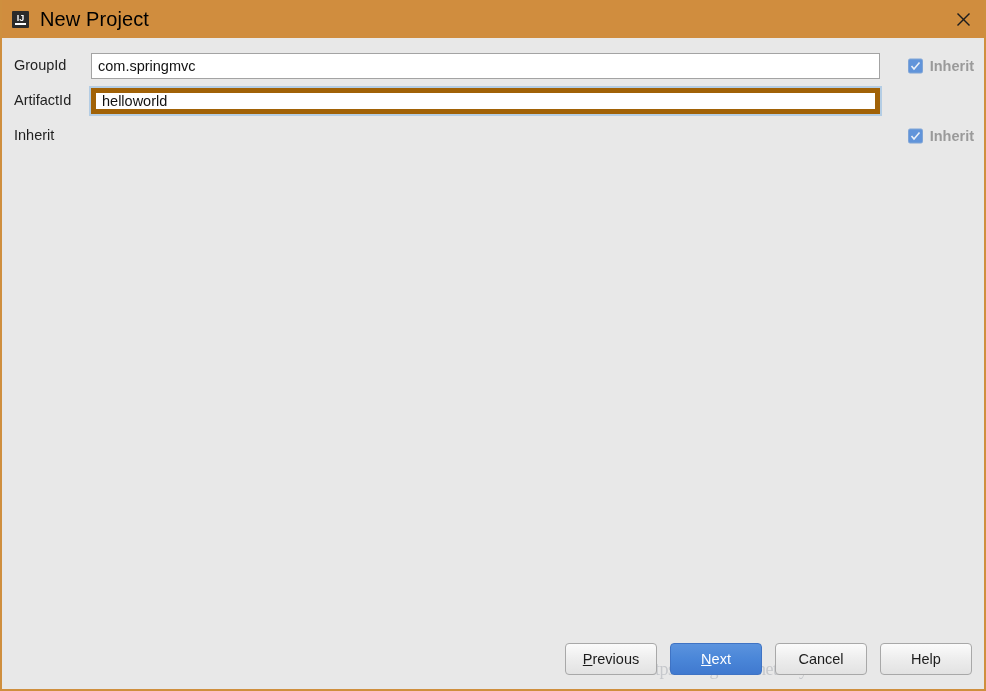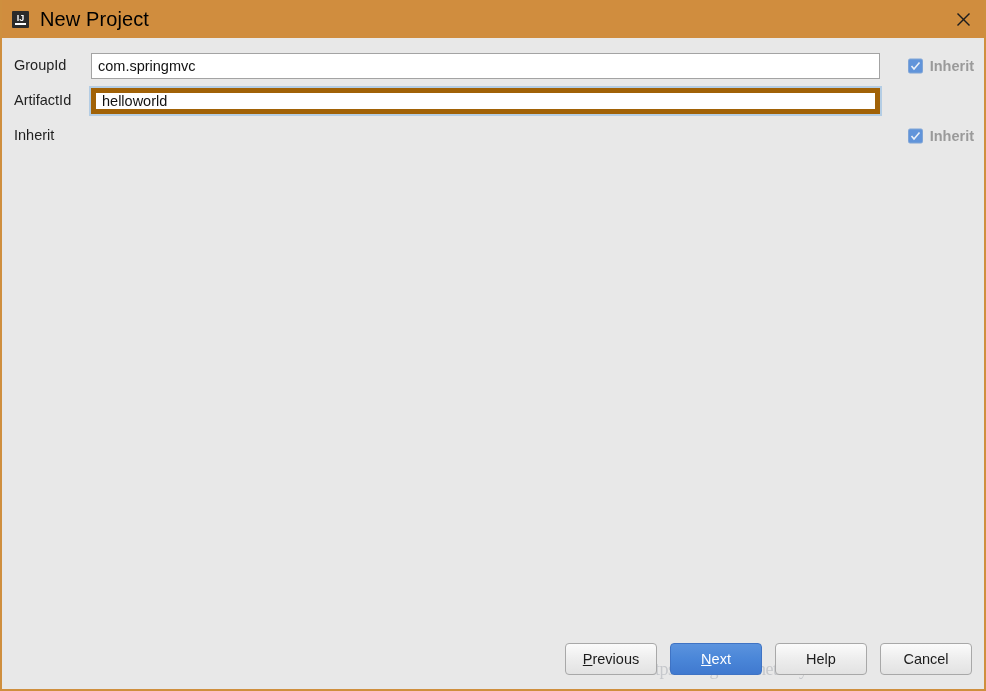--- a/index.html
+++ b/index.html
@@ -259,17 +259,17 @@
 
   <div class="footer">
     <div class="btn">
       <span class="mnemonic">P</span>
         <span>revious</span>
     </div>
     <div class="btn primary">
       <span class="mnemonic">N</span>
         <span>ext</span>
     </div>
+    <div class="btn">Cancel</div>
     <div class="btn">Help</div>
-    <div class="btn">Cancel</div>
   </div>
 
 </div>
 
 </body></html>

